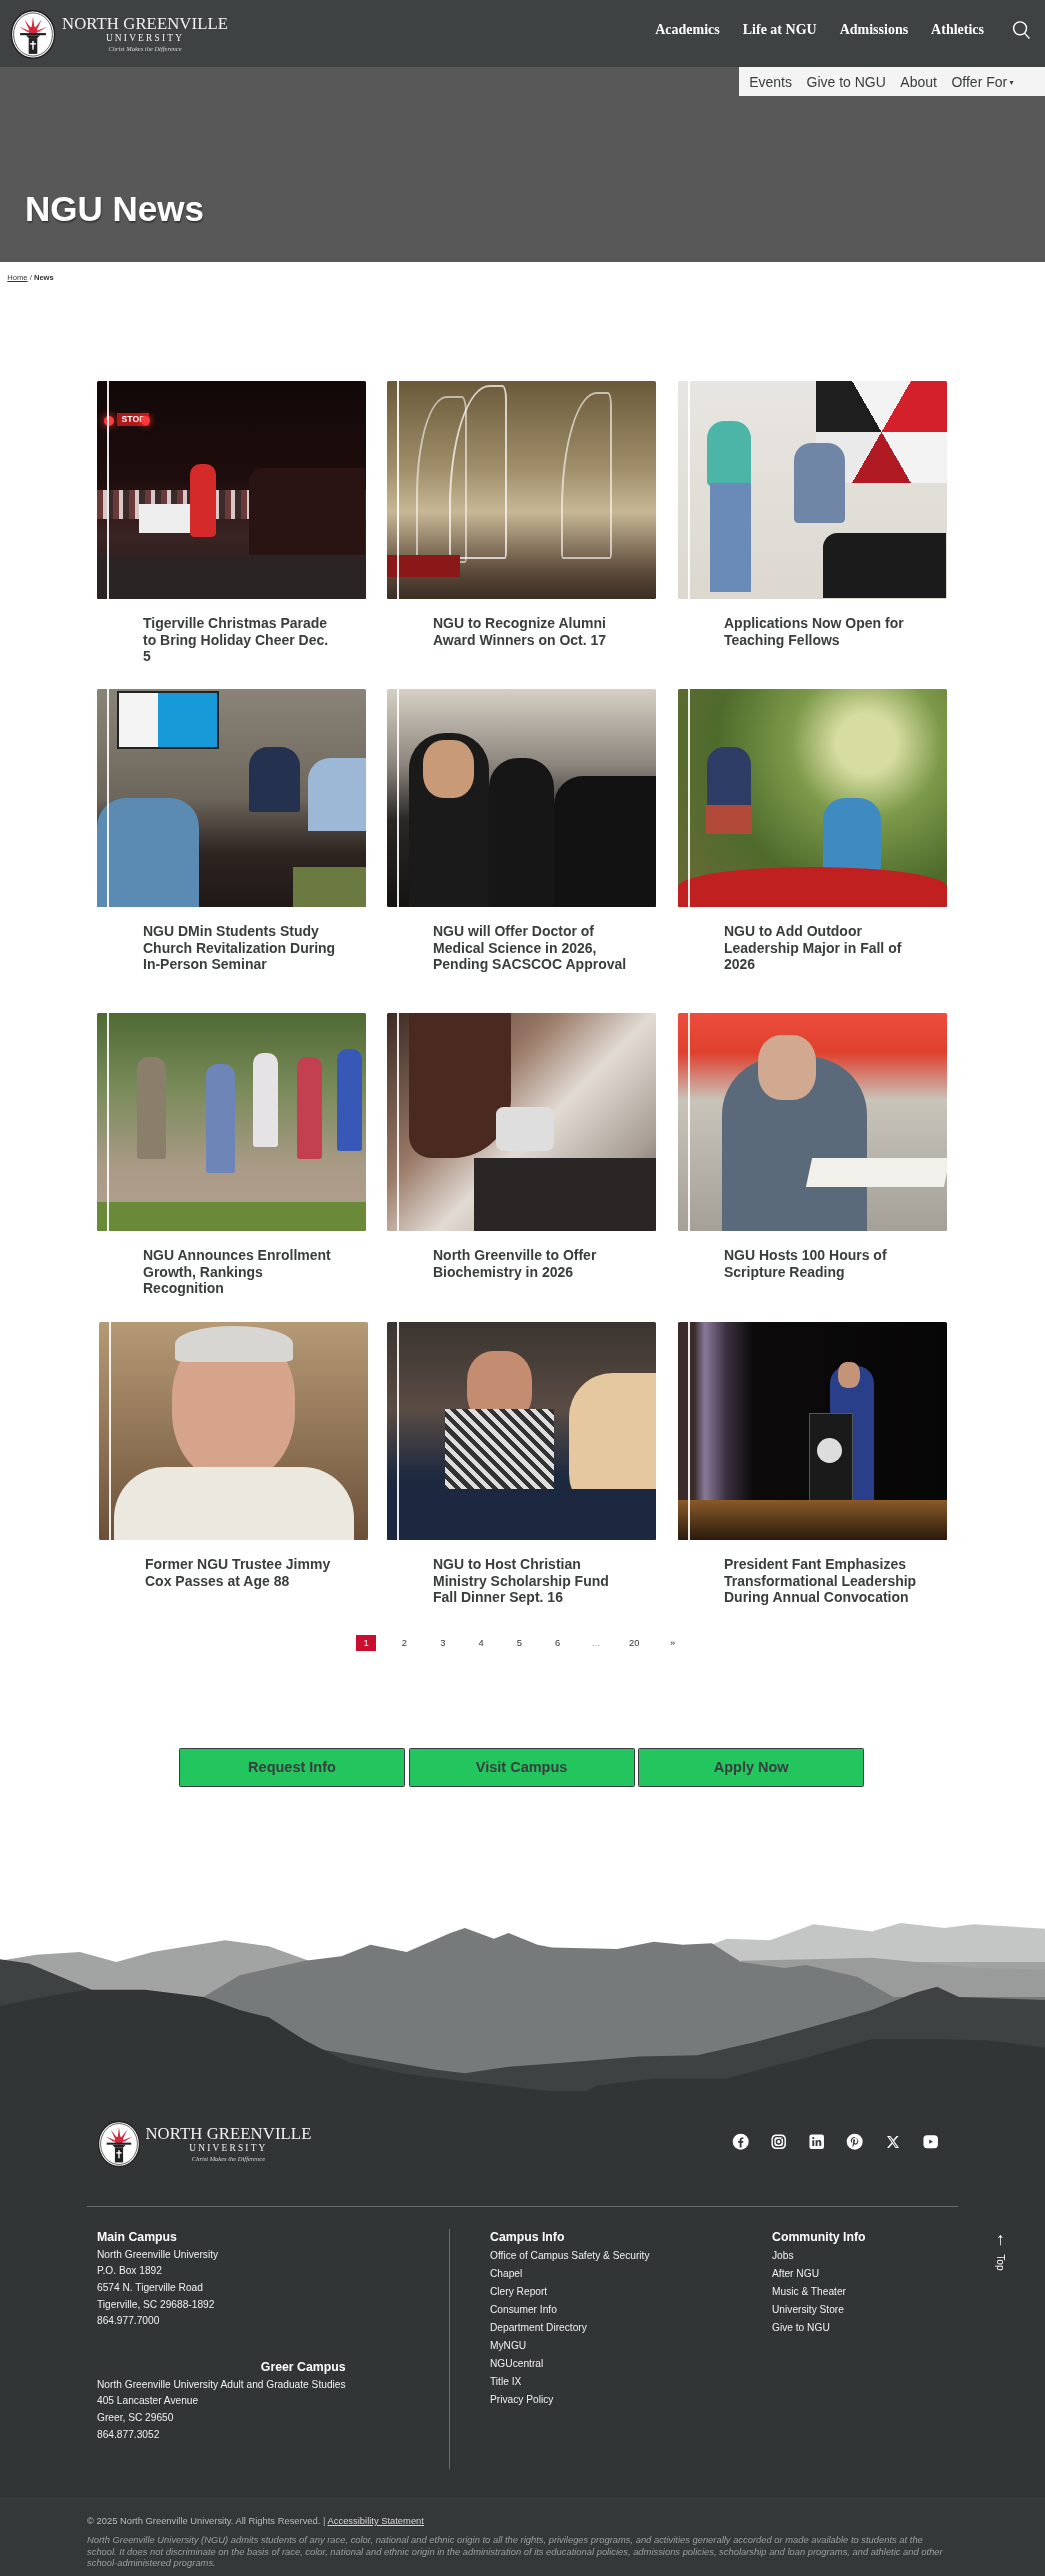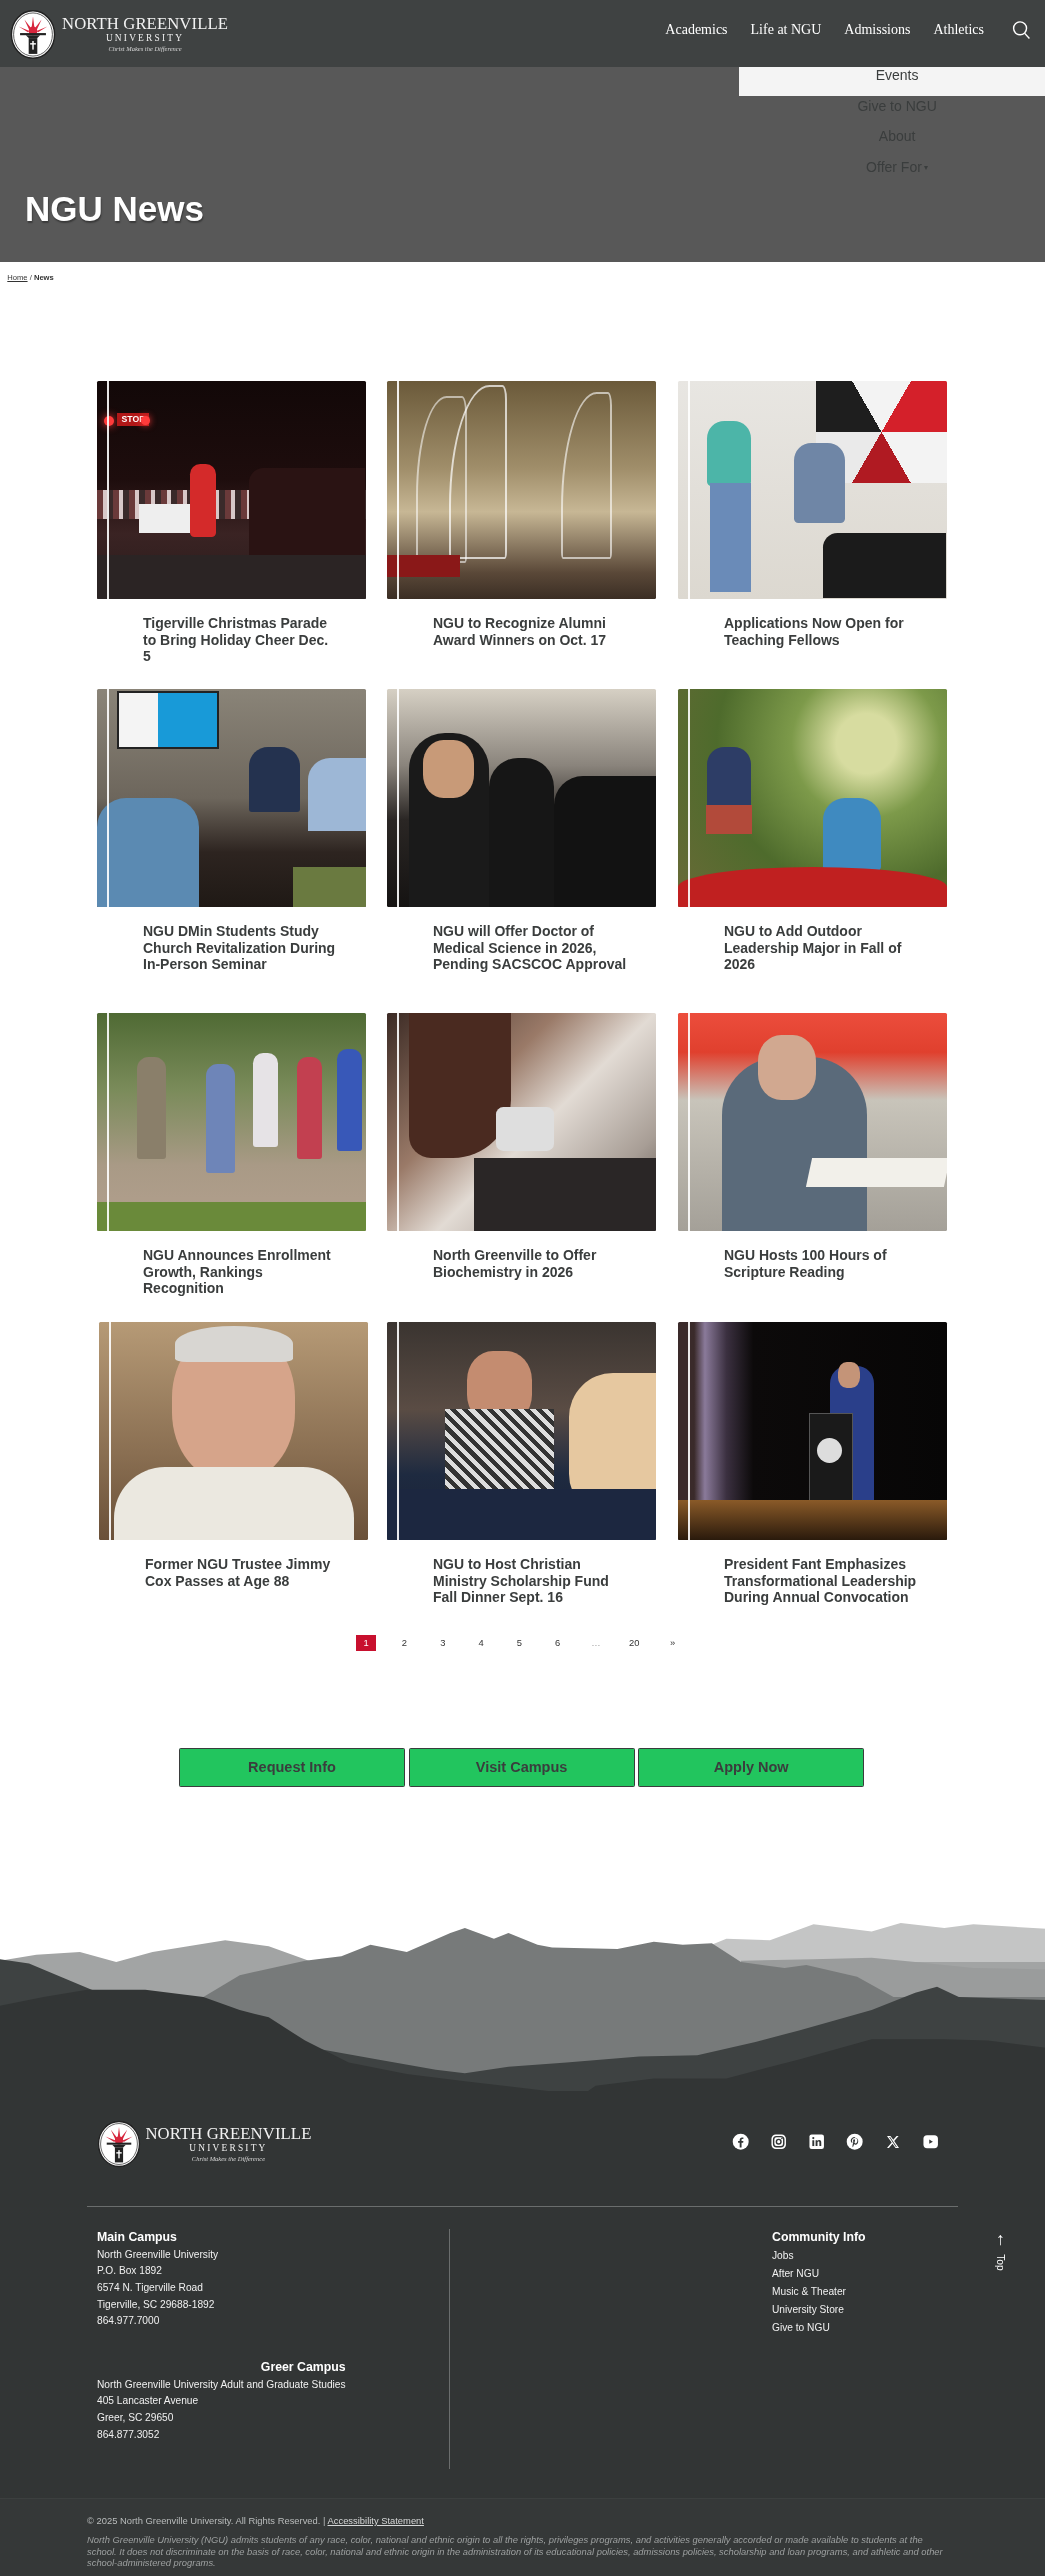--- a/index.html
+++ b/index.html
@@ -8,25 +8,25 @@
 
   
   .topbar { position: absolute; left: 0; top: 0; width: 1046px; height: 67px; background: #3f4242; }
   .logo { position: absolute; left: 10.2px; top: 8.7px; display: flex; align-items: center; gap: 5.8px; }
   .seal { width: 46px; height: 51px; }
   .logo-text { color: #f2f2f2; font-family: Liberation Serif, serif; line-height: 1; text-align: center; }
   .logo-text .l1 { font-size: 16.7px; letter-spacing: 0.1px; }
   .logo-text .l2 { font-size: 9.4px; letter-spacing: 2.2px; margin-top: 1.5px; }
   .logo-text .l3 { font-size: 6.5px; font-style: italic; margin-top: 2.2px; color: #d8d8d8; }
   .mainnav { position: absolute; right: 62px; top: 19.6px; display: flex; gap: 23px; }
-  .mainnav a { color: #ffffff; font-family: "Liberation Serif", serif; font-weight: normal; font-size: 14px; padding: 2.9px 0; }
+  .mainnav a { color: #ffffff; font-family: "Liberation Serif", serif; font-weight: bold; font-size: 14px; padding: 2.9px 0; }
   .search-btn { position: absolute; right: 13px; top: 19px; width: 23px; height: 23px; }
 
   
-  .subnav { position: absolute; left: 739px; top: 67px; width: 306px; height: 29px; background: #f4f4f4; display: flex; align-items: center; padding-left: 10.2px; gap: 14.5px; flex-direction: column; }
+  .subnav { position: absolute; left: 739px; top: 67px; width: 306px; height: 29px; background: #f4f4f4; display: flex; align-items: center; padding-left: 10.2px; gap: 14.5px; }
   .subnav a { color: #3a3d3d; font-size: 14px; }
   .subnav .caret { font-size: 8px; margin-left: 2.2px; vertical-align: middle; }
 
   
   .hero { position: absolute; left: 0; top: 67px; width: 1046px; height: 195px; background: #585858; }
   .hero h1 { position: absolute; left: 25px; top: 122px; color: #ffffff; font-size: 35px; font-weight: bold; text-shadow: 0.7px 1.5px 1.5px rgba(0,0,0,0.35); }
 
   .breadcrumb { position: absolute; left: 7.3px; top: 273px; font-size: 7.6px; color: #333; }
   .breadcrumb a { text-decoration: underline; }
   .breadcrumb b { font-weight: bold; }
@@ -356,20 +356,32 @@
     <a>864.977.7000</a>
     <h3 class="sec">Greer Campus</h3>
     <p>North Greenville University Adult and Graduate Studies</p>
     <p>405 Lancaster Avenue</p>
     <p>Greer, SC 29650</p>
     <a>864.877.3052</a>
   </div>
 
   <div class="vrule"></div>
 
+  <div class="f-col" style="left:490px;line-height:18px">
+    <h3>Campus Info</h3>
+    <a>Office of Campus Safety &amp; Security</a>
+    <a>Chapel</a>
+    <a>Clery Report</a>
+    <a>Consumer Info</a>
+    <a>Department Directory</a>
+    <a>MyNGU</a>
+    <a>NGUcentral</a>
+    <a>Title IX</a>
+    <a>Privacy Policy</a>
+  </div>
 
   <div class="f-col" style="left:772px;line-height:18px">
     <h3>Community Info</h3>
     <a>Jobs</a>
     <a>After NGU</a>
     <a>Music &amp; Theater</a>
     <a>University Store</a>
     <a>Give to NGU</a>
   </div>
 

